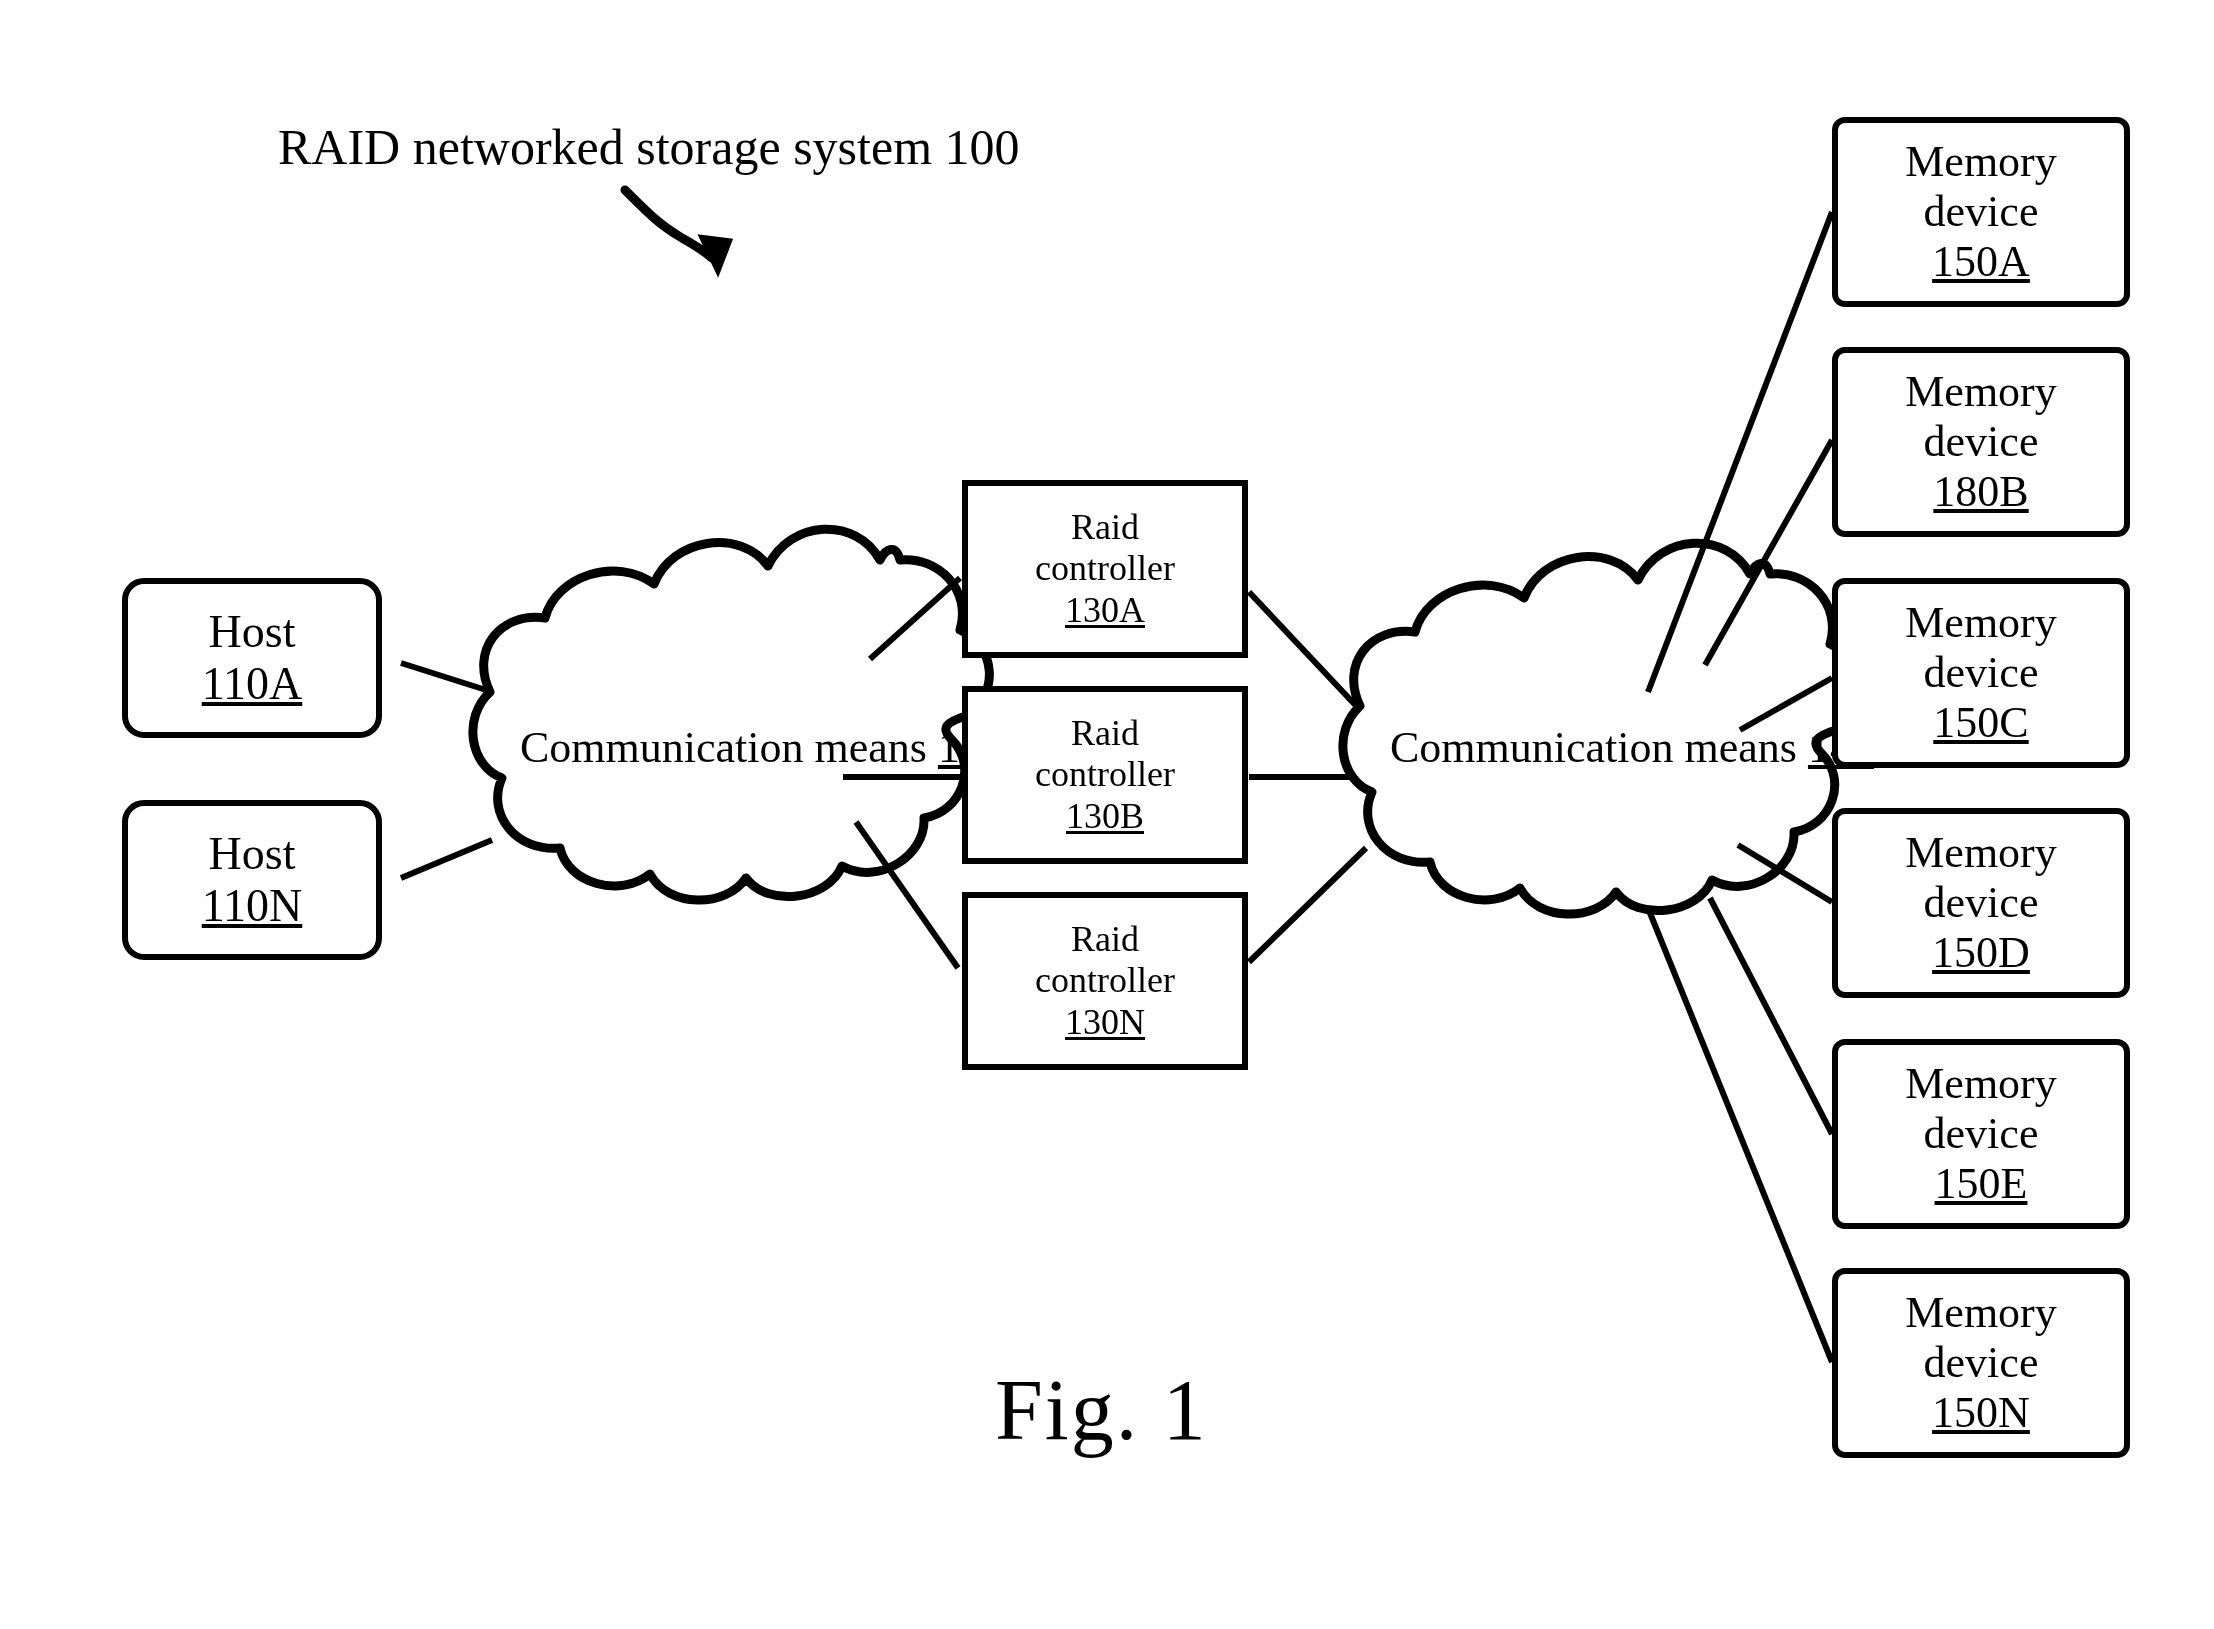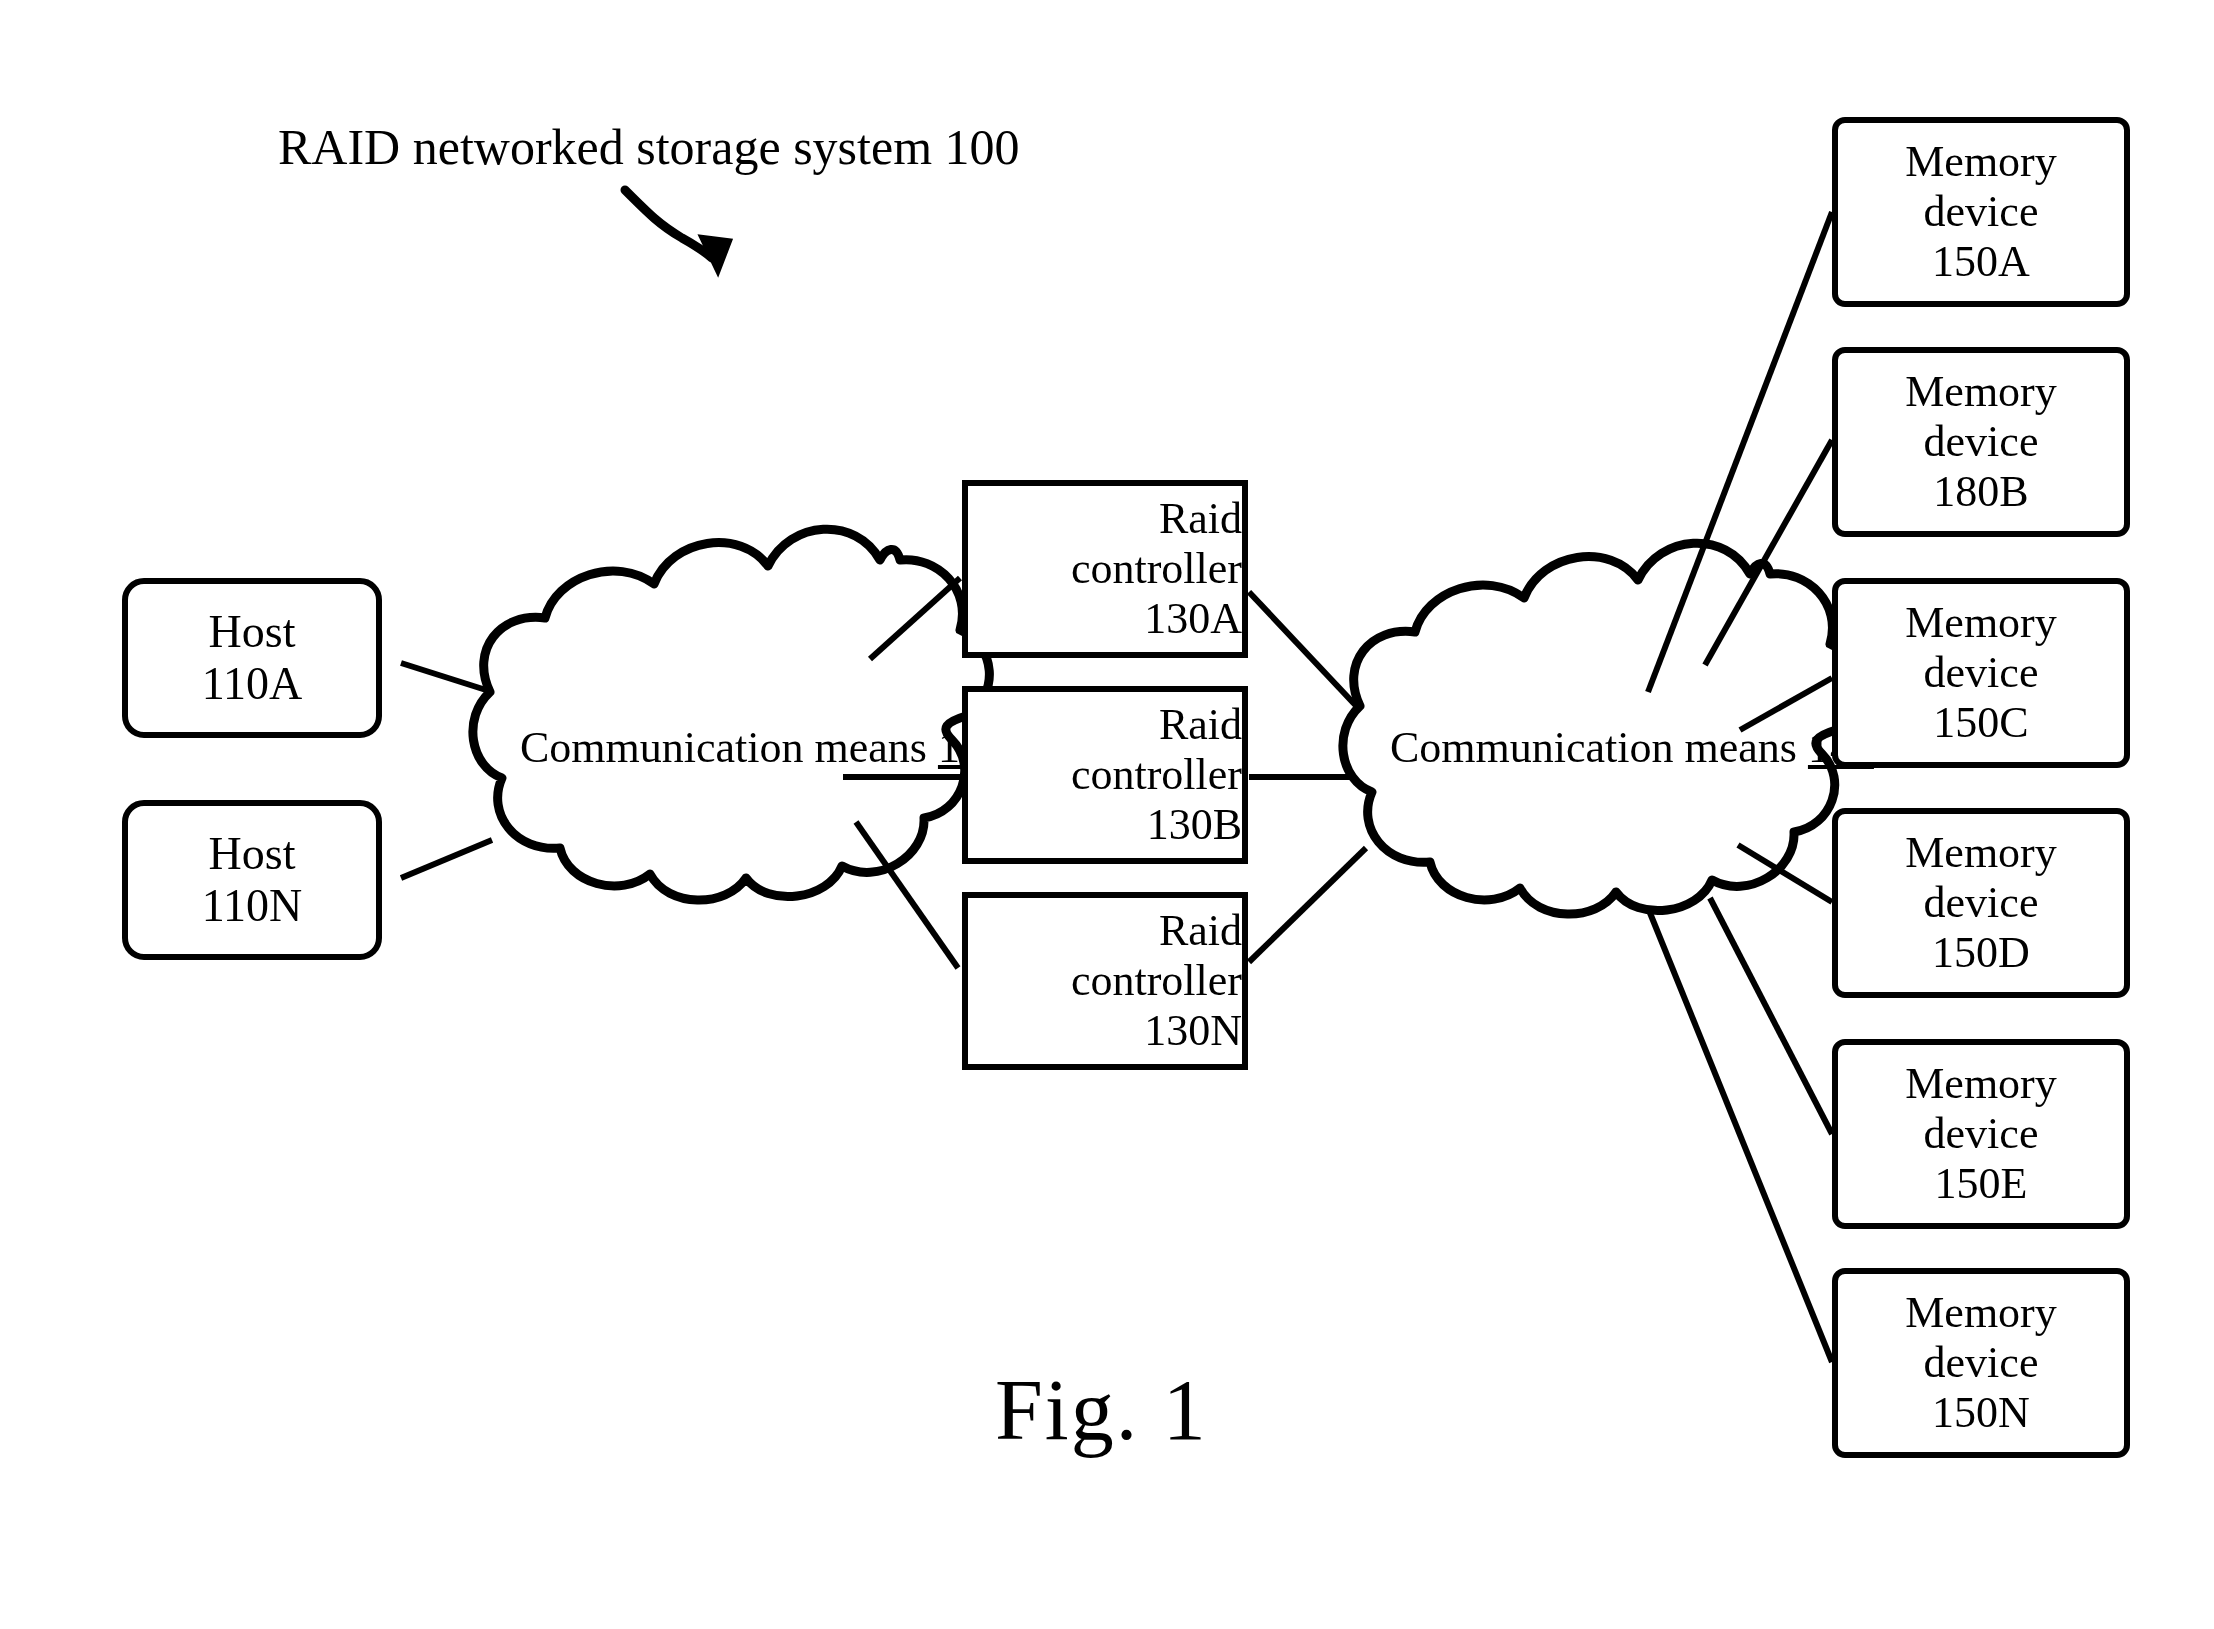--- a/index.html
+++ b/index.html
@@ -37,33 +37,33 @@
     align-items: center;
     justify-content: center;
     text-align: center;
     line-height: 1.14;
   }
   .node-box .line {
     display: block;
     white-space: nowrap;
   }
   .node-box .ref {
+    text-decoration: underline;
     text-underline-offset: 3px;
   }
   .host-box {
     width: 260px;
     height: 160px;
     font-size: 46px;
     border-radius: 22px;
   }
   .ctrl-box {
     width: 286px;
     height: 178px;
-    font-size: 44px;
-    align-items: flex-end;
+    font-size: 36px;
   }
   .mem-box {
     width: 298px;
     height: 190px;
     font-size: 44px;
     border-radius: 13px;
   }
   .cloud-label {
     position: absolute;
     text-align: center;

